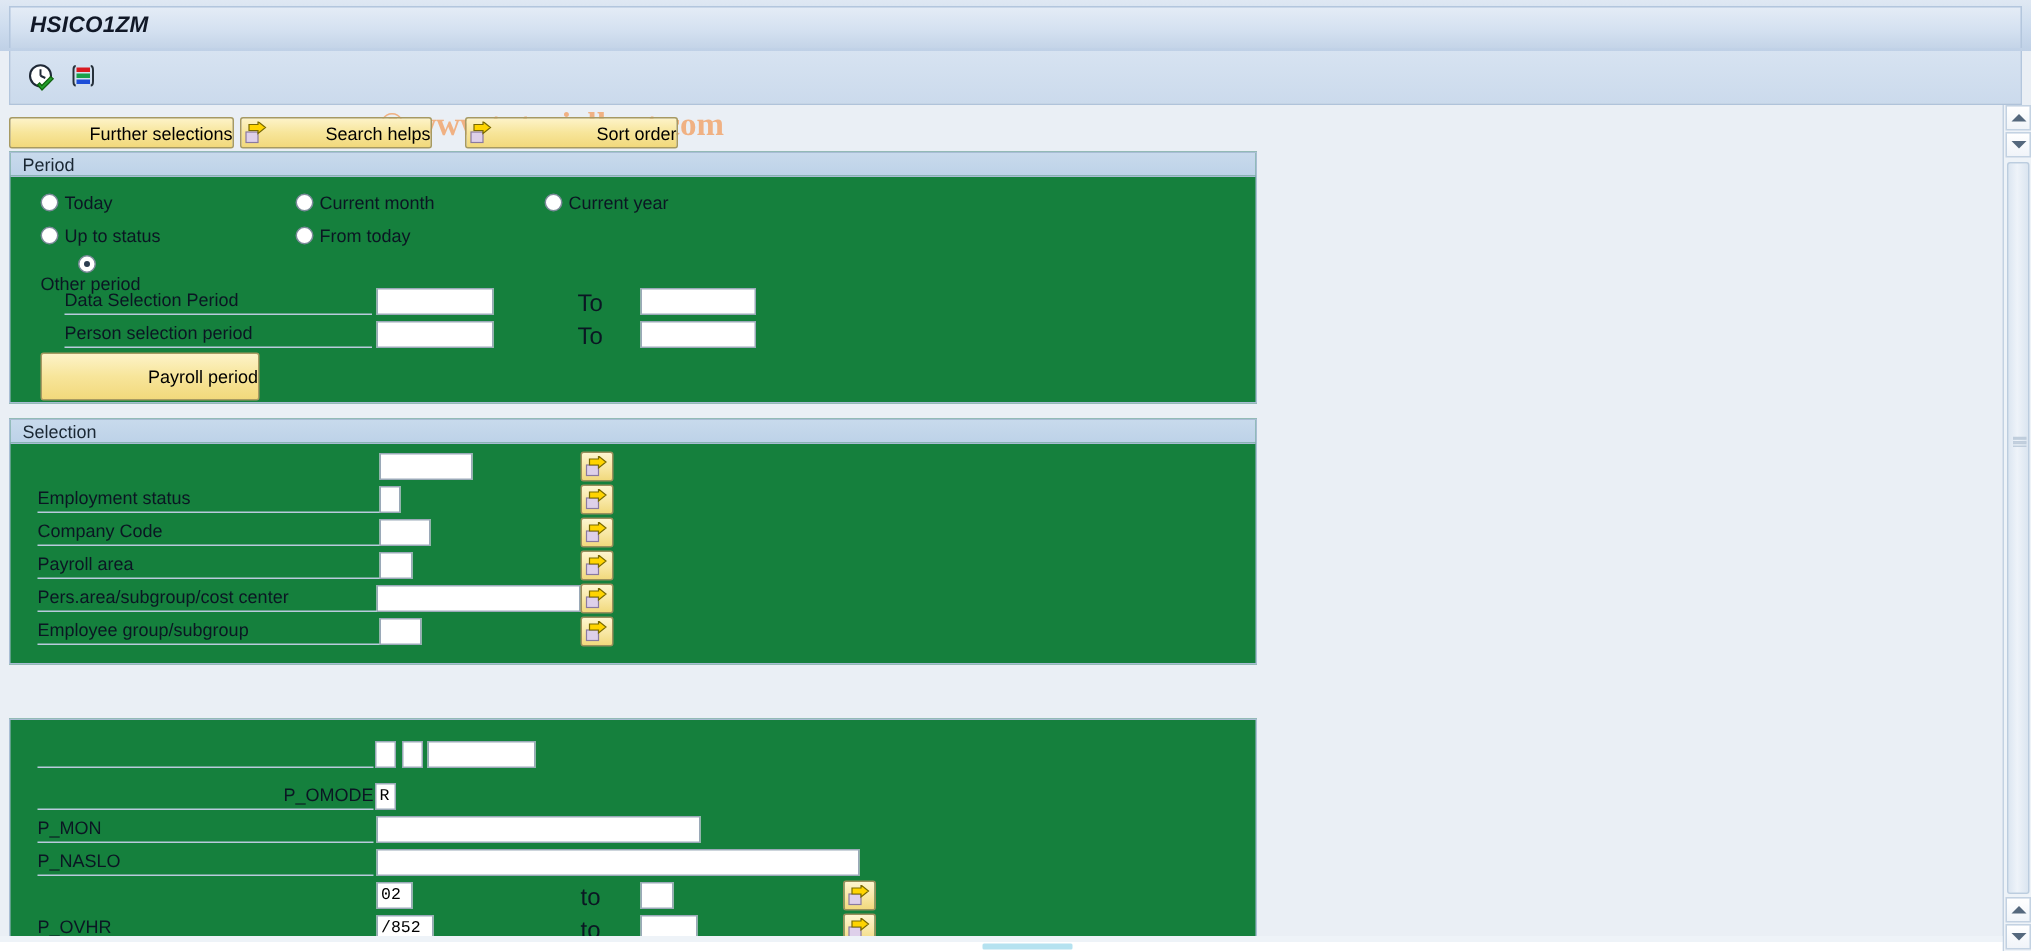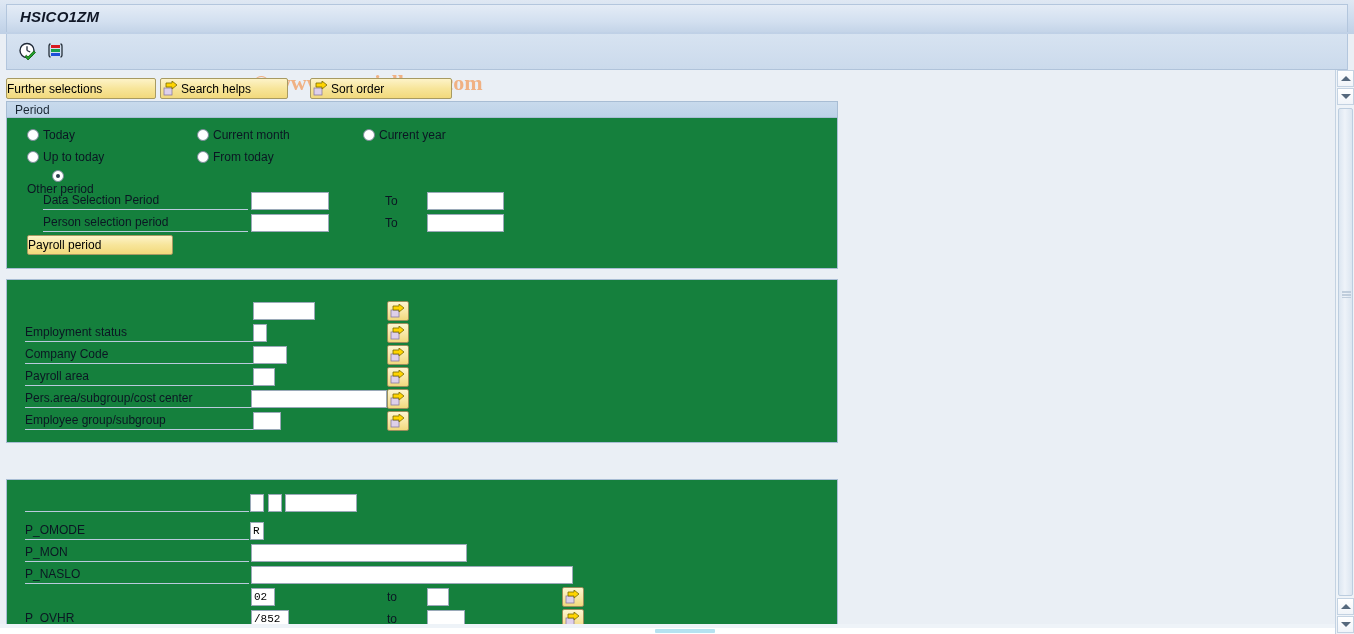--- a/index.html
+++ b/index.html
@@ -73,21 +73,21 @@
     background: linear-gradient(to bottom, #fdf3c8 0%, #f7e59a 50%, #f2d97c 100%);
     border: 1px solid #a79a62;
     border-radius: 2px;
     font-size: 12px;
     color: #000;
     display: flex; align-items: center; justify-content: center;
     cursor: pointer;
     white-space: nowrap;
   }
   .sapbtn.with-icon { justify-content: flex-start; padding-left: 2px; }
-  .sapbtn .lbl { flex: 1; text-align: left; }
+  .sapbtn .lbl { flex: 1; text-align: right; }
   .arrow-icon {
     width: 16px; height: 15px; flex: none; margin-right: 2px;
   }
 
   
   .panel {
     position: absolute;
     background: #15803d;
     border: 1px solid #a8bdd4;
   }
@@ -122,21 +122,21 @@
     position: absolute;
     font-size: 12px;
     color: #0b1623;
     border-bottom: 1px solid #b9cadd;
     height: 18px;
     line-height: 17px;
     white-space: nowrap;
     overflow: hidden;
   }
   .plain-label {
-    position: absolute; font-size: 12px; color: #0b1623;
+    position: absolute; font-size: 16px; color: #0b1623;
     white-space: nowrap;
   }
 
   
   .finput {
     position: absolute;
     background: #ffffff;
     border: 1px solid #9aa9b8;
     height: 18px;
     font-family: "Liberation Mono", monospace;
@@ -280,21 +280,21 @@
       <span class="radio"></span>
       <span class="radio-label">Current month</span>
     </div>
     <div class="radio-row" style="left:356px;top:26px;">
       <span class="radio"></span>
       <span class="radio-label">Current year</span>
     </div>
 
     <div class="radio-row" style="left:20px;top:48px;">
       <span class="radio"></span>
-      <span class="radio-label">Up to today</span>
+      <span class="radio-label">Up to status</span>
     </div>
     <div class="radio-row" style="left:190px;top:48px;">
       <span class="radio"></span>
       <span class="radio-label">From today</span>
     </div>
 
     <div class="radio-row" style="left:20px;top:68px;flex-direction:column;">
       <span class="radio on"></span>
       <span class="radio-label">Other period</span>
     </div>
@@ -302,26 +302,27 @@
     <div class="flabel" style="left:36px;top:90px;width:205px;">Data Selection Period</div>
     <input class="finput" style="left: 244px; top: 90px; width: 78px;" value="">
     <div class="plain-label" style="left:378px;top:92px;">To</div>
     <input class="finput" style="left: 420px; top: 90px; width: 77px;" value="">
 
     <div class="flabel" style="left:36px;top:112px;width:205px;">Person selection period</div>
     <input class="finput" style="left: 244px; top: 112px; width: 78px;" value="">
     <div class="plain-label" style="left:378px;top:114px;">To</div>
     <input class="finput" style="left: 420px; top: 112px; width: 77px;" value="">
 
-    <div class="sapbtn" style="left:20px;top:133px;width:146px;height:20px;">
+    <div class="sapbtn" style="left:20px;top:133px;width:146px;height:32px;">
       <span class="lbl">Payroll period</span>
     </div>
   </div>
 
   <div class="panel" style="left:6px;top:279px;width:832px;height:164px;">
+    <div class="panel-head">Selection</div>
 
     <input class="finput" style="left: 246px; top: 22px; width: 62px;" value="">
     <div class="msbtn" style="left:380px;top:21px;">
       <svg width="16" height="14" viewBox="0 0 16 14">
           <rect x="1" y="6" width="8" height="7" fill="#ded0ea" stroke="#8a7aa0" stroke-width=".8"></rect>
           <path d="M3 1 L9 1 L9 -1 L14 3 L9 7 L9 5 L3 5 Z" transform="translate(0,1)" fill="#ffd400" stroke="#7a6a00" stroke-width=".8"></path>
         </svg>
     </div>
 
     <div class="flabel" style="left:18px;top:44px;width:228px;">Employment status</div>
@@ -370,21 +371,21 @@
     </div>
   </div>
 
   <div class="panel" style="left:6px;top:479px;width:832px;height:152px;">
 
     <div class="flabel" style="left:18px;top:14px;width:224px;border-bottom:1px solid #b9cadd;"></div>
     <input class="finput" style="left: 243px; top: 14px; width: 14px;" value="">
     <input class="finput" style="left: 261px; top: 14px; width: 14px;" value="">
     <input class="finput" style="left: 278px; top: 14px; width: 72px;" value="">
 
-    <div class="flabel" style="left:18px;top:42px;width:224px;">P_OMODE</div>
+    <div class="flabel" style="left:18px;top:42px;width:224px;text-align:right;">P_OMODE</div>
     <input class="finput" style="left: 243px; top: 42px; width: 14px;" value="R">
 
     <div class="flabel" style="left:18px;top:64px;width:224px;">P_MON</div>
     <input class="finput" style="left: 244px; top: 64px; width: 216px;" value="">
 
     <div class="flabel" style="left:18px;top:86px;width:224px;">P_NASLO</div>
     <input class="finput" style="left: 244px; top: 86px; width: 322px;" value="">
 
     <input class="finput" style="left: 244px; top: 108px; width: 24px;" value="02">
     <div class="plain-label" style="left:380px;top:110px;">to</div>

